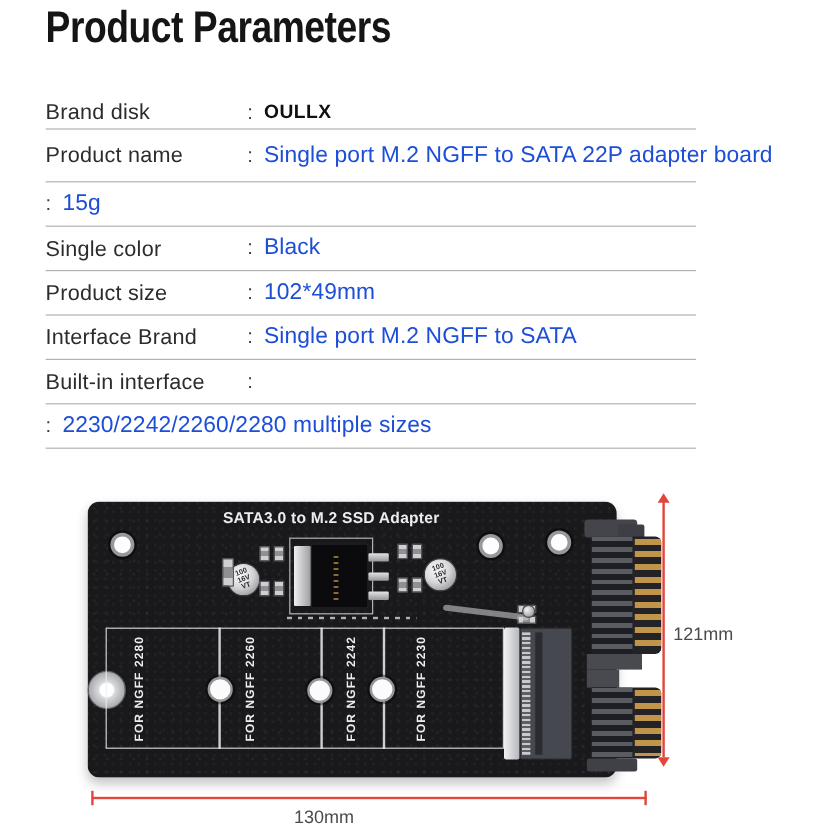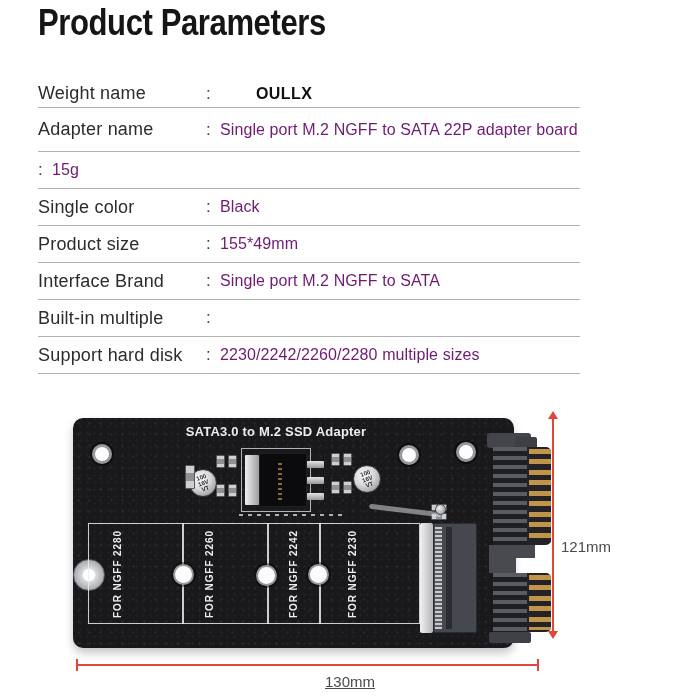--- a/index.html
+++ b/index.html
@@ -16,22 +16,22 @@
   }
 
   
   .params { position:absolute; left:38px; top:80px; width:542px; }
   .prow { display:flex; align-items:center; border-bottom:1px solid #b2b2b2; }
   .prow.r1 { height:28px; }
   .prow.r2 { height:44px; }
   .prow.rn { height:37px; }
   .plabel { width:168px; flex:0 0 168px; font-size:18px; color:#2c2c2c; letter-spacing:0.2px; white-space:nowrap; }
   .pcolon { width:14px; flex:0 0 14px; font-size:17px; color:#3d3d3d; }
-  .pvalue { font-size:16px; color:#701a75; white-space:nowrap; letter-spacing:0.1px; }
-  .pvalue.bold { font-weight:700; color:#101010; font-size:16px; letter-spacing:0.4px;margin-left:36px; }
+  .pvalue { font-size:19px; color:#1d4ed8; white-space:nowrap; letter-spacing:0.1px; }
+  .pvalue.bold { font-weight:700; color:#101010; font-size:16px; letter-spacing:0.4px; }
 
   
   .figure { position:absolute; left:73px; top:418px; width:560px; height:282px; }
   .board {
     position:absolute; left:0; top:0; width:441px; height:230px;
     background-color:#19191c;
     background-image:
       radial-gradient(rgba(255,255,255,0.055) 1px, transparent 1.4px),
       radial-gradient(rgba(255,255,255,0.035) 1px, transparent 1.4px);
     background-size:11px 11px, 7px 7px;
@@ -104,68 +104,67 @@
   .sata-notch2 { position:absolute; left:2px; top:125px; width:27px; height:15px; background:#484a50; }
   .sata-botcap { position:absolute; left:2px; top:199px; width:42px; height:11px; background:#3f4147; border-radius:2px; }
 
   
   .dim { color:#4b4b4b; font-size:15px; }
   .dim-v-line { position:absolute; left:479px; top:-1px; width:2px; height:214px; background:#e2463b; }
   .arrow-up { position:absolute; left:475px; top:-7px; width:0; height:0;
     border-left:5px solid transparent; border-right:5px solid transparent; border-bottom:8px solid #e2463b; }
   .arrow-down { position:absolute; left:475px; top:213px; width:0; height:0;
     border-left:5px solid transparent; border-right:5px solid transparent; border-top:8px solid #e2463b; }
-  .dim-v-label { position:absolute; left:488px; top:120px; white-space:nowrap; }
+  .dim-v-label { position:absolute; left:488px; top:102px; white-space:nowrap; }
   .dim-h-line { position:absolute; left:4px; top:246px; width:462px; height:2px; background:#e2463b; }
   .dim-tick { position:absolute; top:241px; width:2px; height:12px; background:#e2463b; }
-  .dim-h-label { position:absolute; left:172px; top:255px; width:130px; text-align:right;text-decoration:underline; }
+  .dim-h-label { position:absolute; left:172px; top:255px; width:130px; text-align:left; }
 </style>
 </head>
 <body>
 
 <div class="page">
 
   <div class="title">Product Parameters</div>
 
   <div class="params">
     <div class="prow r1">
-      <span class="plabel">Weight name</span>
+      <span class="plabel">Brand disk</span>
       <span class="pcolon">:</span>
       <span class="pvalue bold">OULLX</span>
     </div>
     <div class="prow r2">
-      <span class="plabel">Adapter name</span>
+      <span class="plabel">Product name</span>
       <span class="pcolon">:</span>
       <span class="pvalue">Single port M.2 NGFF to SATA 22P adapter board</span>
     </div>
     <div class="prow rn">
       <span class="pcolon">:</span>
       <span class="pvalue">15g</span>
     </div>
     <div class="prow rn">
       <span class="plabel">Single color</span>
       <span class="pcolon">:</span>
       <span class="pvalue">Black</span>
     </div>
     <div class="prow rn">
       <span class="plabel">Product size</span>
       <span class="pcolon">:</span>
-      <span class="pvalue">155*49mm</span>
+      <span class="pvalue">102*49mm</span>
     </div>
     <div class="prow rn">
       <span class="plabel">Interface Brand</span>
       <span class="pcolon">:</span>
       <span class="pvalue">Single port M.2 NGFF to SATA</span>
     </div>
     <div class="prow rn">
-      <span class="plabel">Built-in multiple</span>
-      <span class="pcolon">:</span>
-    </div>
-    <div class="prow rn">
-      <span class="plabel">Support hard disk</span>
+      <span class="plabel">Built-in interface</span>
+      <span class="pcolon">:</span>
+    </div>
+    <div class="prow rn">
       <span class="pcolon">:</span>
       <span class="pvalue">2230/2242/2260/2280 multiple sizes</span>
     </div>
   </div>
 
   <div class="figure">
     <div class="board">
       <div class="silk-title">SATA3.0 to M.2 SSD Adapter</div>
 
       <div class="hole" style="left:19px; top:26px;"></div>

